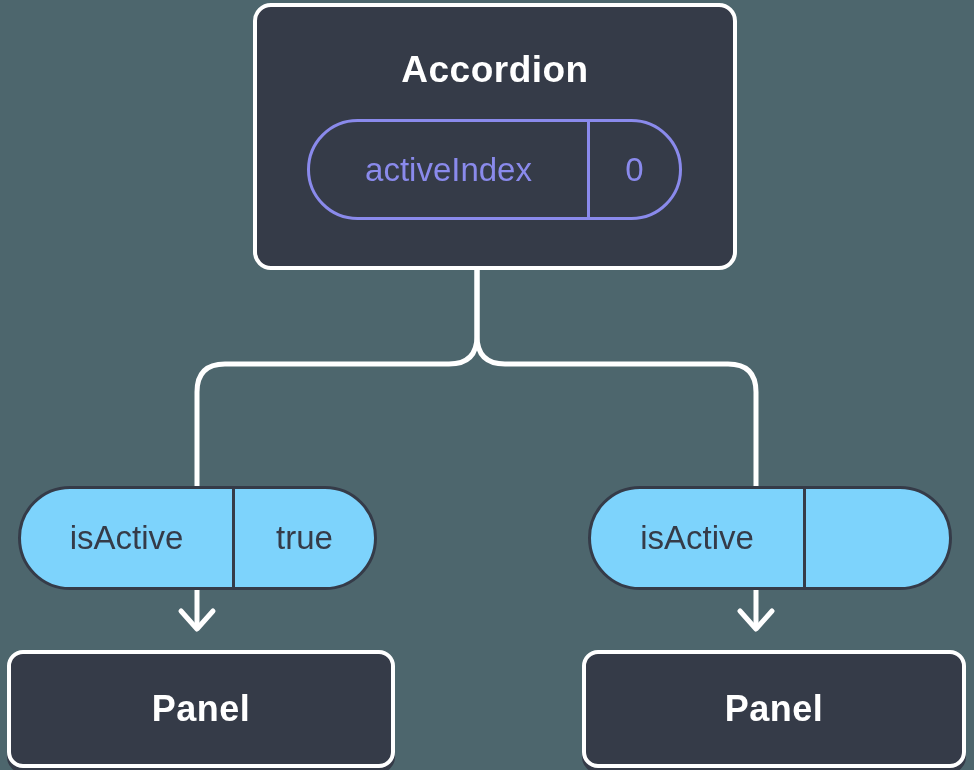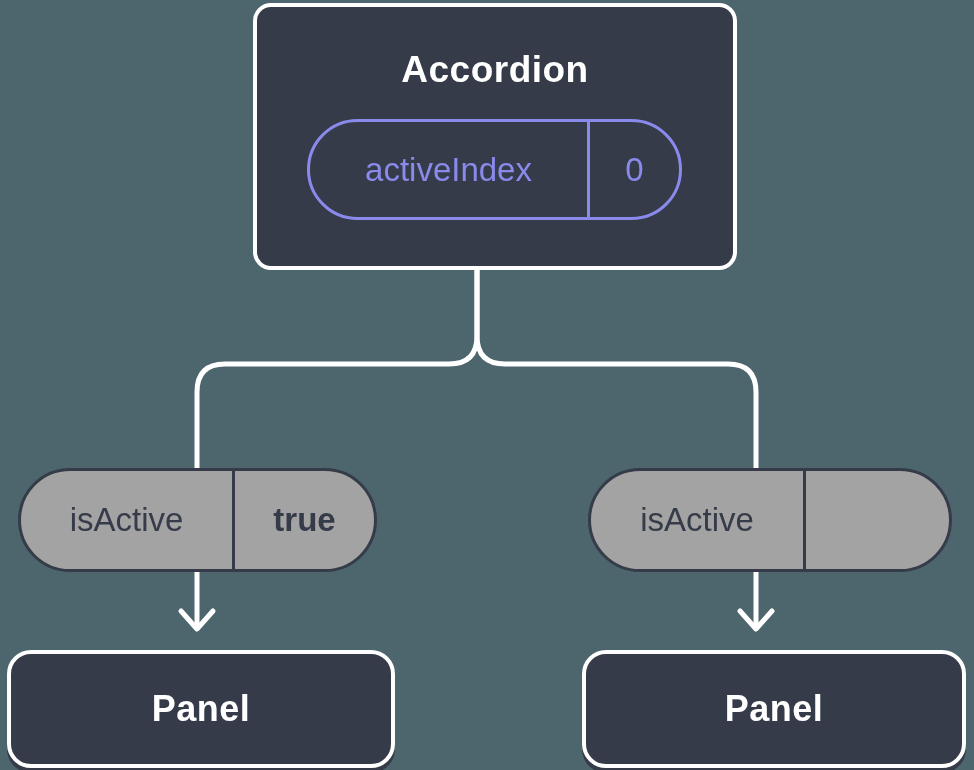--- a/index.html
+++ b/index.html
@@ -43,42 +43,42 @@
     white-space: nowrap;
     text-align: center;
   }
   .state-pill .seg-name { width: 277px; }
   .state-pill .divider { width: 3px; background: #8A8AEC; }
   .state-pill .seg-value { flex: 1; }
 
   .connector-svg { position: absolute; left: 0; top: 0; }
 
   .prop-pill {
-    position: absolute; top: 468px;
+    position: absolute; top: 486px;
     height: 104px;
     box-sizing: border-box;
-    background: #a3a3a3;
+    background: #7dd3fc;
     border: 3px solid #353B48;
     border-radius: 52px;
     display: flex;
     color: #353B48;
     font-size: 33px;
   }
   .prop-pill .divider { width: 3px; background: #353B48; }
-  .prop-pill .seg-value { flex: 1; font-weight: bold; }
+  .prop-pill .seg-value { flex: 1; }
   .prop-pill-left { left: 18px; width: 359px; }
   .prop-pill-left .seg-name { width: 211px; }
   .prop-pill-right { left: 588px; width: 364px; }
   .prop-pill-right .seg-name { width: 212px; }
 
   .panel {
     position: absolute; top: 650px; height: 118px;
     background: #353B48;
     border: 4px solid #FFFFFF;
-    border-radius: 24px;
+    border-radius: 16px;
     box-sizing: border-box;
     box-shadow: 0 5px 0 #353B48;
     display: flex; align-items: center; justify-content: center;
     color: #FFFFFF;
     font-size: 36px;
     font-weight: 600;
     letter-spacing: 0.5px;
   }
   .panel-left { left: 7px; width: 388px; }
   .panel-right { left: 582px; width: 384px; }

